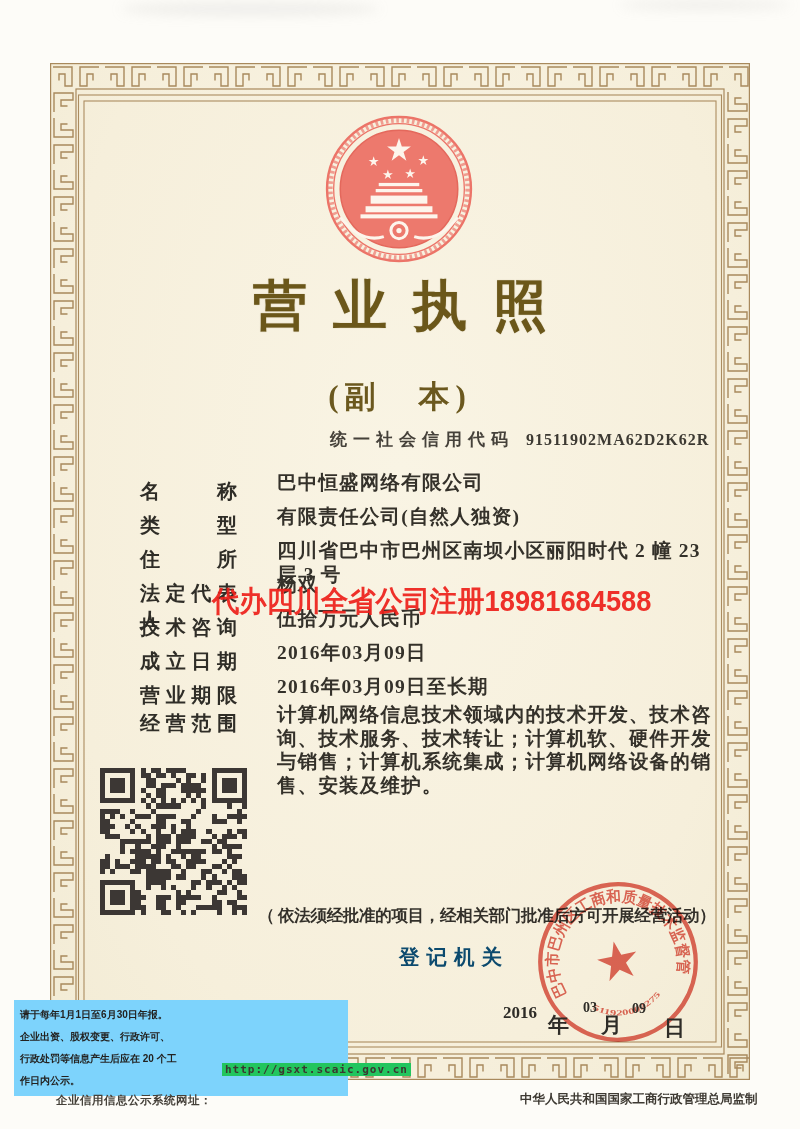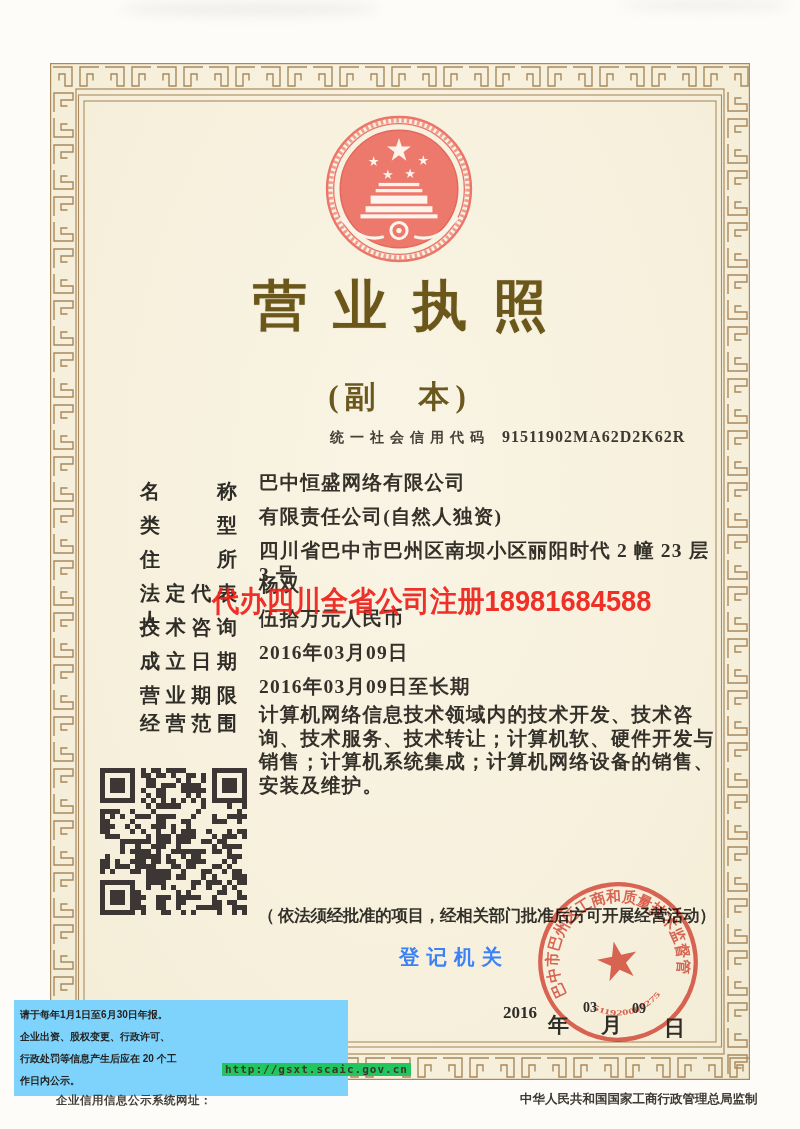--- a/index.html
+++ b/index.html
@@ -24,45 +24,45 @@
     font-size:54px;font-weight:700;letter-spacing:26px;padding-left:26px;box-sizing:border-box;
     color:#6b571a;text-shadow:0 0 1px rgba(90,70,15,.45);
   }
   #subtitle{
     left:0;top:376px;width:800px;text-align:center;
     font-size:31px;font-weight:700;letter-spacing:6px;color:#6b581e;
   }
   #credit-line{
     left:330px;top:428px;display:flex;align-items:baseline;gap:12px;white-space:nowrap;
   }
-  #credit-line .lbl{font-size:14px;font-weight:700;letter-spacing:6px;color:#45413a;}
+  #credit-line .lbl{font-size:17px;font-weight:700;letter-spacing:6px;color:#45413a;}
   #credit-line .code{font-size:16px;font-weight:700;letter-spacing:1px;color:#3d3a33;}
   
   .frow{position:absolute;left:140px;width:580px;display:flex;align-items:flex-start;}
   .frow .flabel{
     width:97px;flex:0 0 97px;font-size:20px;font-weight:700;color:#2f2d27;
     text-align:justify;text-align-last:justify;padding-top:7px;letter-spacing:0;
   }
   .frow .fvalue{
-    margin-left:22px;font-size:19.5px;font-weight:700;color:#34312a;
+    margin-left:40px;font-size:19.5px;font-weight:700;color:#34312a;
     letter-spacing:1.2px;line-height:23.5px;
   }
   
   #watermark{
     left:212px;top:582px;font-family:"Liberation Sans","DejaVu Sans",sans-serif;
     font-size:29px;font-weight:700;color:#ee201a;white-space:nowrap;
     transform:scaleX(.94);transform-origin:left center;opacity:.92;
   }
   #qr{left:100px;top:768px;width:147px;height:147px;}
   #approval-note{
     left:258px;top:905px;width:470px;font-size:16.5px;font-weight:700;
     color:#33302a;letter-spacing:-0.3px;white-space:nowrap;
   }
   #registrar{
-    left:399px;top:943px;font-size:20.5px;font-weight:700;letter-spacing:7px;color:#3b82f6;
+    left:399px;top:943px;font-size:20.5px;font-weight:700;letter-spacing:7px;color:#0c4a6e;
   }
   
   #seal{left:534px;top:878px;width:168px;height:168px;transform:rotate(-12deg);opacity:.9;mix-blend-mode:multiply;}
   
   #date-row{left:495px;top:995px;width:210px;height:50px;font-weight:700;color:#2e2c27;}
   #date-row span{position:absolute;white-space:nowrap;}
   .d-year {left:8px;  top:8px; font-size:17px;}
   .d-yu   {left:53px; top:16px;font-size:21px;}
   .d-month{left:88px; top:5px; font-size:14px;}
   .d-mu   {left:106px;top:16px;font-size:21px;}

